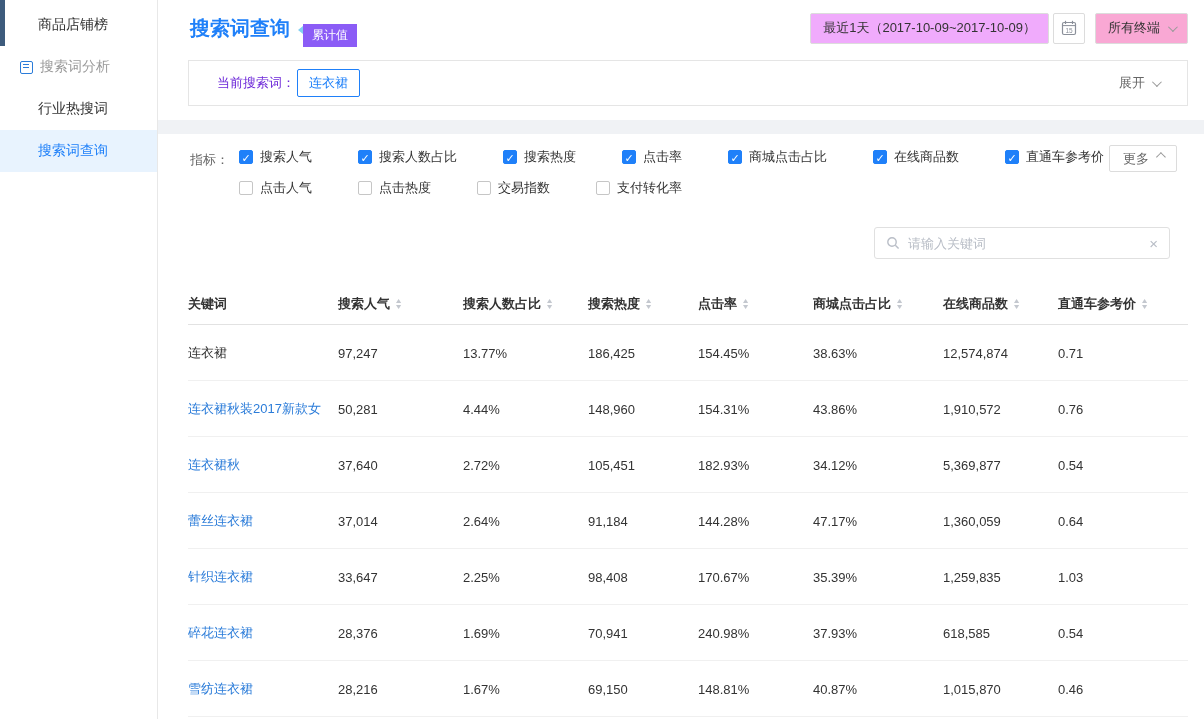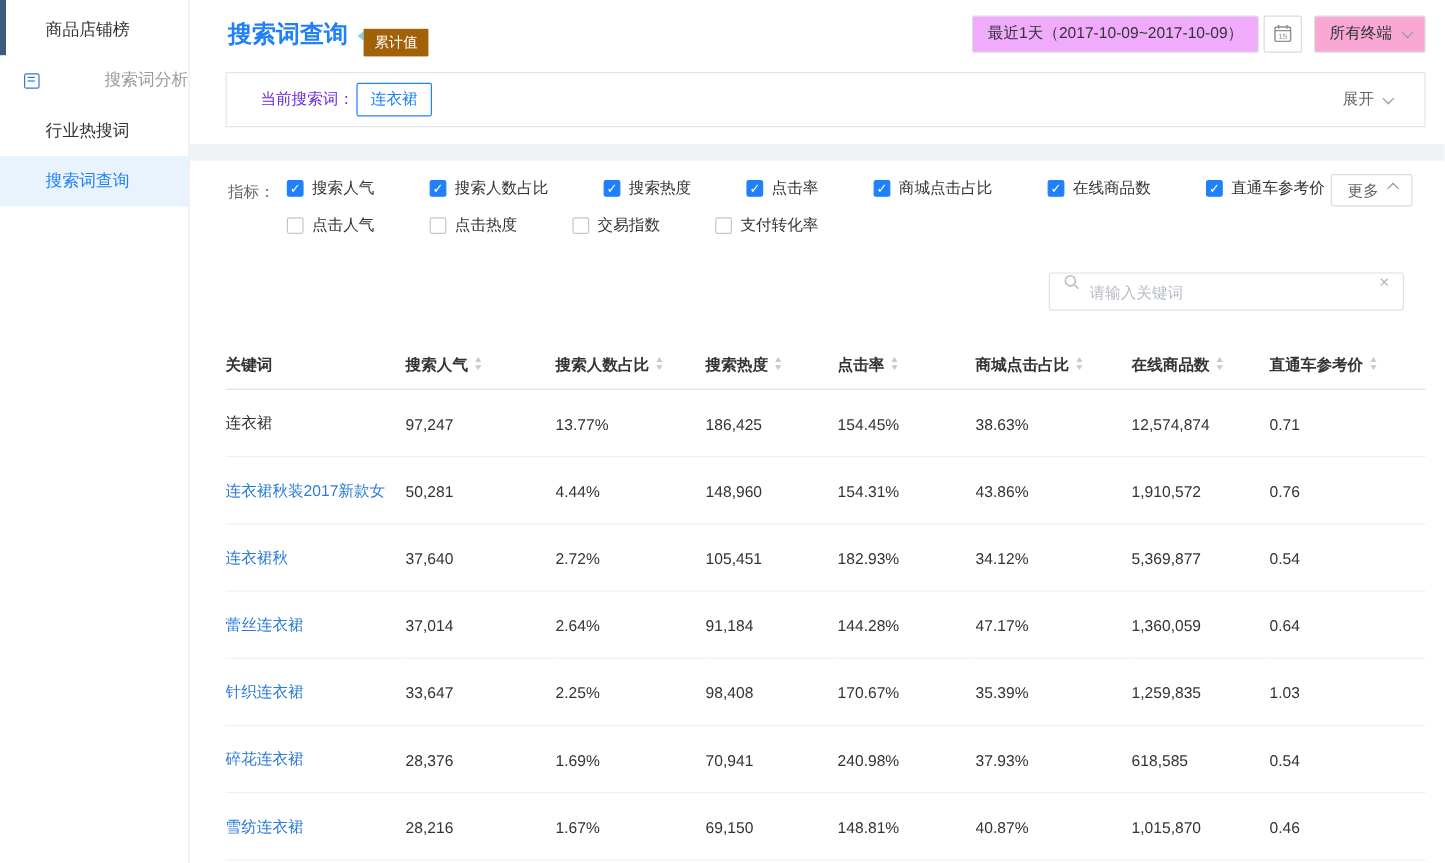--- a/index.html
+++ b/index.html
@@ -6,36 +6,36 @@
   html,body { width:1204px; height:719px; overflow:hidden; background:#fff;
     font-family:"Liberation Sans","DejaVu Sans",sans-serif; }
   .app { display:flex; width:100%; height:100%; }
 
   
   .sidebar { width:158px; flex:0 0 158px; background:#fff; border-right:1px solid #e8e8e8;
     position:relative; padding-top:4px; }
   .left-strip { position:absolute; left:0; top:0; width:5px; height:46px; background:#3d5b7c; }
   .sb-item { height:42px; display:flex; align-items:center; padding-left:38px;
     font-size:14px; color:#333; cursor:pointer; }
-  .sb-item.muted { color:#9a9a9a; padding-left:20px;justify-content:space-between; }
+  .sb-item.muted { color:#9a9a9a; padding-left:20px; }
   .sb-item.active { background:#e8f3fe; color:#1f80f9; }
   .sb-icon { width:13px; height:13px; margin-right:7px; border:1.3px solid #2b7cd9;
     border-radius:2px; position:relative; flex:0 0 13px; }
   .sb-icon::before { content:""; position:absolute; left:2px; top:2.5px; width:6px; height:1.3px;
     background:#2b7cd9; box-shadow:0 3px 0 #2b7cd9; }
 
   
   .main { flex:1; display:flex; flex-direction:column; background:#fff; min-width:0; }
 
   .header-row { height:56px; display:flex; align-items:center; padding:0 16px 0 32px; }
   .page-title { font-size:20px; font-weight:bold; color:#1f80f9; }
   .badge-wrap { display:flex; align-items:center; margin-left:8px; margin-top:3px; }
   .badge-arrow { width:0; height:0; border-top:4px solid transparent;
     border-bottom:4px solid transparent; border-right:5px solid #82cff2; }
-  .badge { background:#a16207; color:#fff; font-size:12px; padding:3px 9px;margin-top:11px; }
+  .badge { background:#8b5cf6; color:#fff; font-size:12px; padding:3px 9px;margin-top:11px; }
   .header-controls { margin-left:auto; display:flex; align-items:center; }
   .date-box { border:1px solid #dcdcdc; height:31px; display:flex; align-items:center;
     padding:0 12px; font-size:13px; color:#333; border-radius:2px; cursor:pointer; background:#f0abfc; }
   .cal-box { border:1px solid #dcdcdc; height:31px; width:32px; margin-left:4px; display:flex;
     align-items:center; justify-content:center; border-radius:2px; cursor:pointer; background:#fff; }
   .terminal-box { border:1px solid #dcdcdc; height:31px; margin-left:10px; padding:0 12px;
     display:flex; align-items:center; font-size:13px; color:#333; gap:8px; border-radius:2px;
     cursor:pointer; background:#f9a8d4; }
 
   .filter-box { margin:4px 16px 14px 30px; border:1px solid #e5e5e5; height:46px;
@@ -67,21 +67,21 @@
   .cb.checked { background:#1f80f9; border-color:#1f80f9; }
   .cb.checked::after { content:"✓"; color:#fff; font-size:11px; position:absolute;
     left:1.5px; top:-0.5px; line-height:14px; }
   .more-btn { position:absolute; right:27px; top:-3px; height:27px; padding:0 13px;
     border:1px solid #dcdcdc; background:#fff; color:#666; font-size:13px; display:flex;
     align-items:center; gap:7px; cursor:pointer; border-radius:2px; }
 
   
   .search-row { display:flex; justify-content:flex-end; padding:30px 34px 24px 0; }
   .search-box { width:296px; height:32px; border:1px solid #e0e0e0; border-radius:3px;
-    display:flex; padding:0 11px; gap:8px; background:#fff; }
+    display:flex; align-items:center; padding:0 11px; gap:8px; background:#fff; }
   .search-box input { border:none; outline:none; flex:1; font-size:13px; color:#333;
     font-family:inherit; min-width:0; background:transparent; }
   .search-box input::placeholder { color:#b8bdc6; }
   .clear-x { color:#b8bdc6; font-size:15px; cursor:pointer; line-height:1; }
 
   
   .table-wrap { padding:0 16px 0 30px; }
   table { width:100%; border-collapse:collapse; table-layout:fixed; }
   th { text-align:left; font-size:13px; color:#333; font-weight:bold;
     padding:12px 0 11px; border-bottom:1px solid #e2e2e2; }

